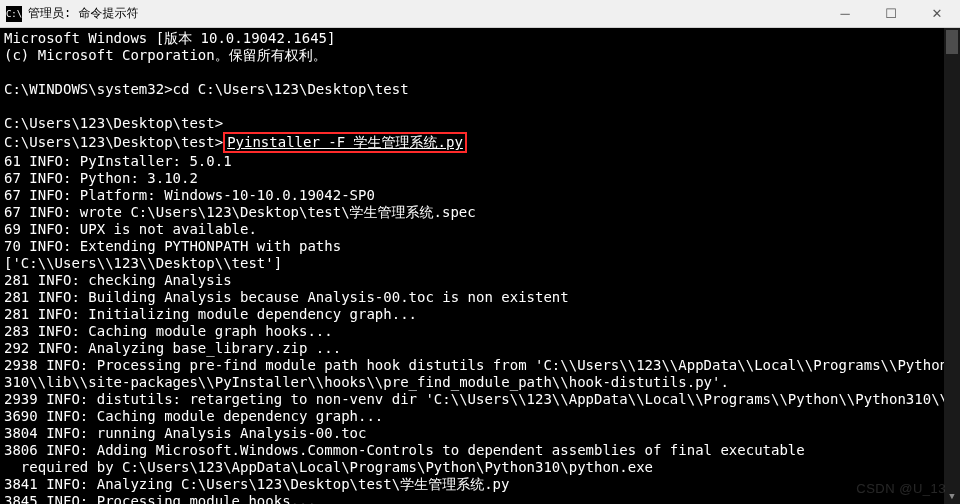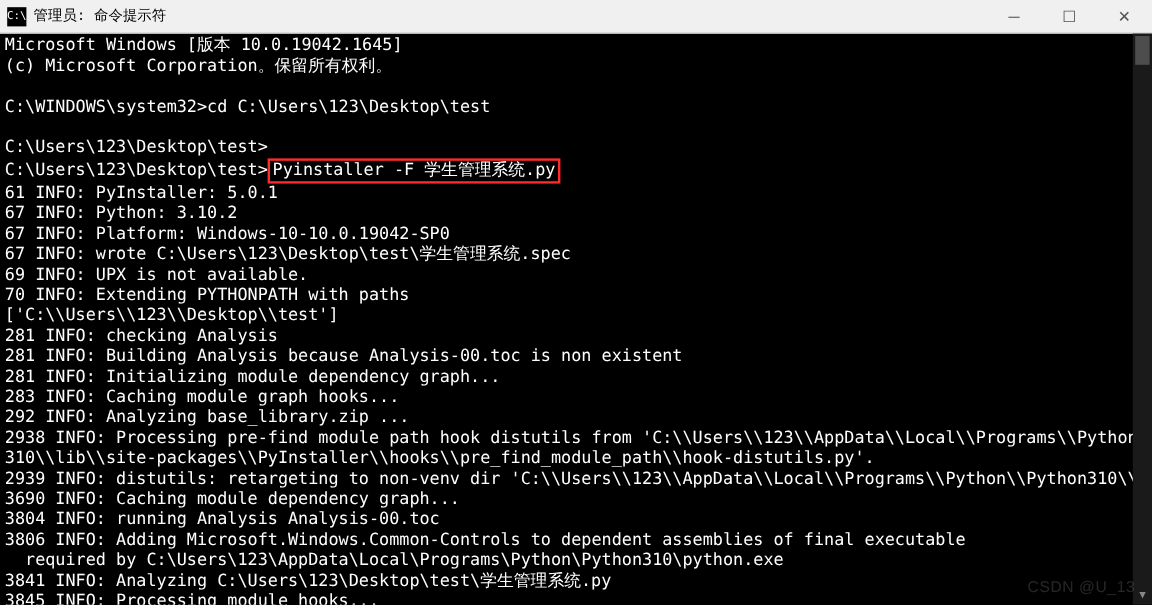--- a/index.html
+++ b/index.html
@@ -51,20 +51,21 @@
   padding: 2px 4px;
   line-height: 17px;
   white-space: pre;
   font-size: 14px;
   letter-spacing: 0;
 }
 .hl {
   border: 2px solid #ff2a2a;
   padding: 0 2px;
   display: inline-block;
+  text-decoration: underline;
 }
 .watermark {
   position: absolute;
   right: 14px;
   bottom: 8px;
   color: rgba(255,255,255,0.15);
   font-family: Arial, sans-serif;
   font-size: 13px;
   letter-spacing: 0.5px;
   text-align: center;

